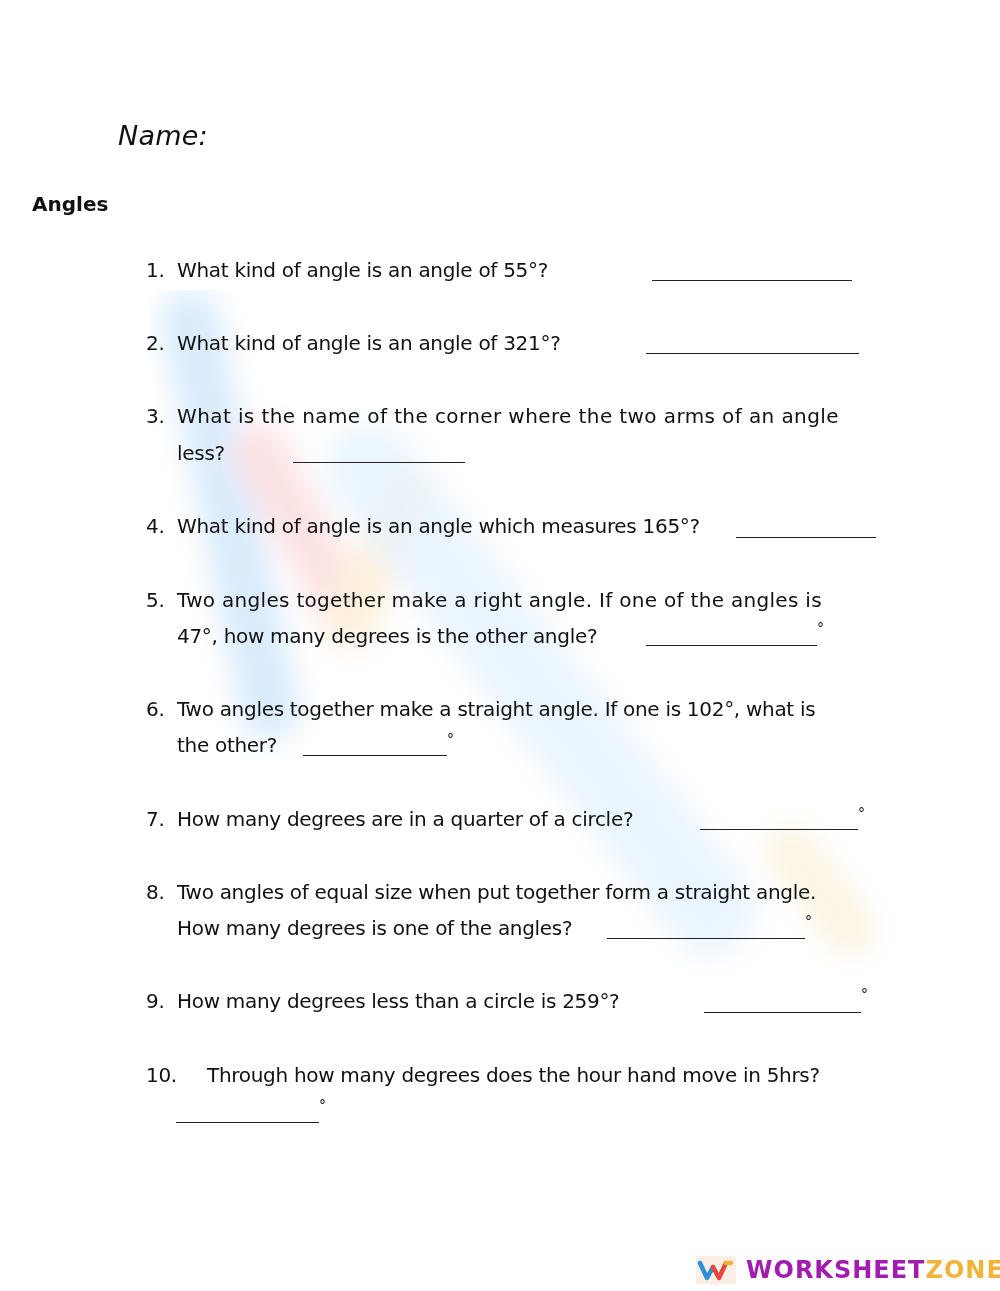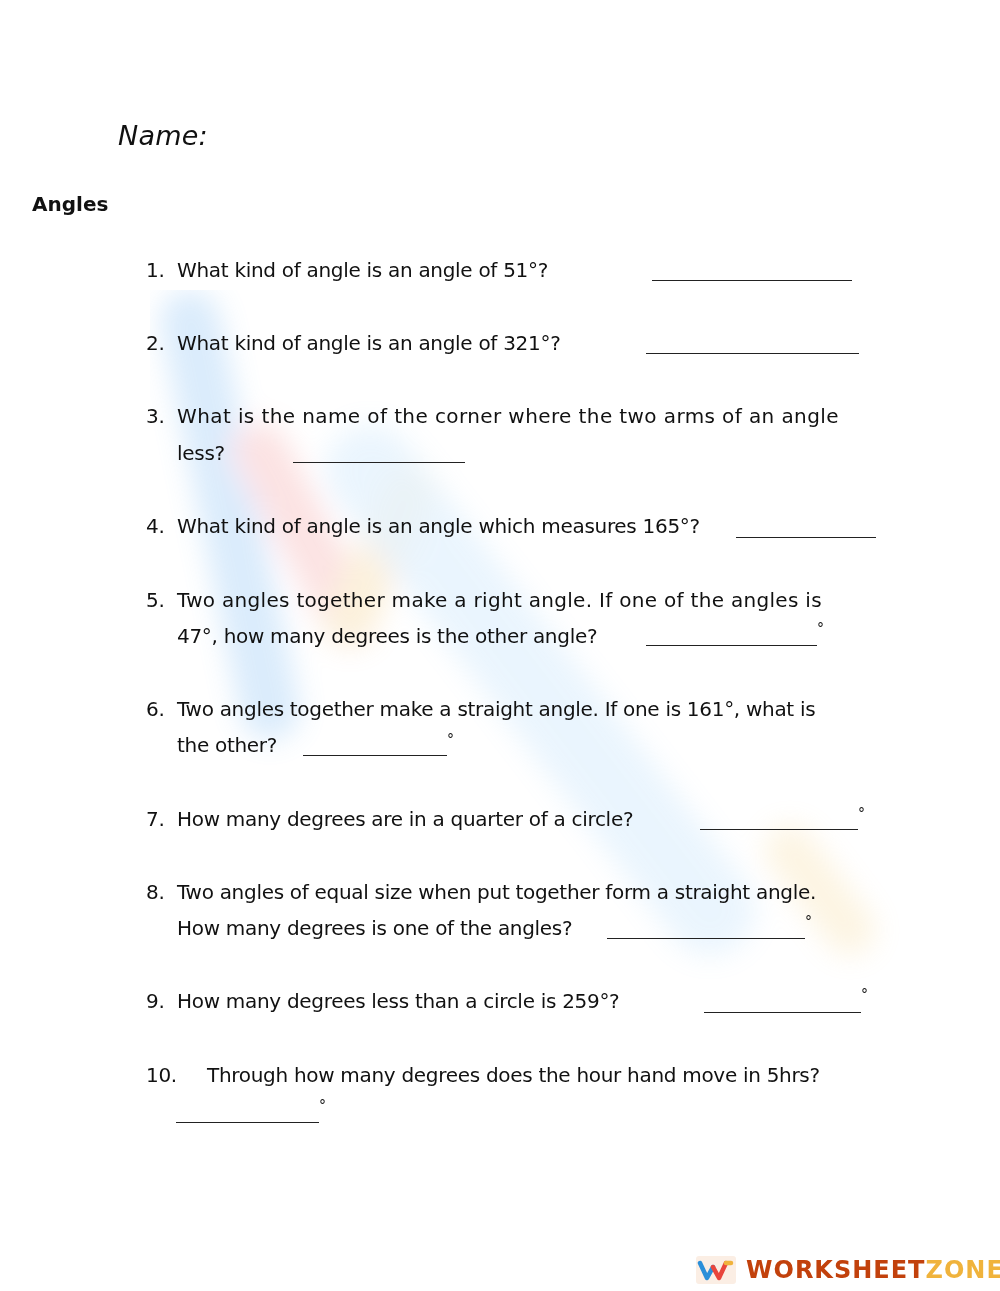--- a/index.html
+++ b/index.html
@@ -11,21 +11,21 @@
     .watermark {
       position: absolute; left: 150px; top: 290px; width: 760px; height: 760px;
       pointer-events: none;
     }
     .name-label { position: absolute; left: 118px; top: 120px; font-size: 27px; letter-spacing: 0.2px; font-style: italic; }
     .title { position: absolute; left: 0; width: 1000px; top: 192px; font-size: 20px; font-weight: bold; margin-left: 32px; }
     .q { position: absolute; font-size: 20px; white-space: nowrap; letter-spacing: -0.3px; }
     .blank { position: absolute; border-bottom: 1.5px solid #222; height: 0; }
     .deg { position: absolute; font-size: 14px; }
     .brand { position: absolute; left: 696px; top: 1256px; display: flex; align-items: center; font-family: "DejaVu Sans", sans-serif; font-weight: bold; font-size: 24px; letter-spacing: 1px; }
-    .brand .w1 { color: #c2410c; }
+    .brand .w1 { color: #a21caf; }
     .brand .w2 { color: #f0b33c; }
   </style>
 </head>
 <body>
 
 <svg class="watermark" viewBox="0 0 760 760">
   <defs>
     <filter id="blur">
         <feGaussianBlur stdDeviation="14"></feGaussianBlur>
       </filter>
@@ -37,21 +37,21 @@
     <path d="M220 180 L560 620" stroke="#8cc8f8" stroke-width="90" stroke-linecap="round" opacity="0.8"></path>
     <path d="M640 560 L700 640" stroke="#f5d080" stroke-width="50" stroke-linecap="round"></path>
   </g>
 </svg>
 
 <div class="name-label">Name:</div>
 <div class="title">Angles</div>
 
 <div>
   <span class="q" style="left:146px;top:258px">1.</span>
-  <span class="q" style="left:177px;top:258px">What kind of angle is an angle of 51°?</span>
+  <span class="q" style="left:177px;top:258px">What kind of angle is an angle of 55°?</span>
   <div class="blank" style="left:652px;top:280px;width:200px"></div>
 </div>
 
 <div>
   <span class="q" style="left:146px;top:331px">2.</span>
   <span class="q" style="left:177px;top:331px">What kind of angle is an angle of 321°?</span>
   <div class="blank" style="left:646px;top:353px;width:213px"></div>
 </div>
 
 <div>
@@ -70,21 +70,21 @@
 <div>
   <span class="q" style="left:146px;top:588px">5.</span>
   <span class="q" style="left:177px;top:588px;letter-spacing:0.3px">Two angles together make a right angle. If one of the angles is</span>
   <span class="q" style="left:177px;top:624px">47°, how many degrees is the other angle?</span>
   <div class="blank" style="left:646px;top:645px;width:171px"></div>
   <span class="deg" style="left:817px;top:620px">°</span>
 </div>
 
 <div>
   <span class="q" style="left:146px;top:697px">6.</span>
-  <span class="q" style="left:177px;top:697px">Two angles together make a straight angle. If one is 161°, what is</span>
+  <span class="q" style="left:177px;top:697px">Two angles together make a straight angle. If one is 102°, what is</span>
   <span class="q" style="left:177px;top:733px">the other?</span>
   <div class="blank" style="left:303px;top:755px;width:144px"></div>
   <span class="deg" style="left:447px;top:731px">°</span>
 </div>
 
 <div>
   <span class="q" style="left:146px;top:807px">7.</span>
   <span class="q" style="left:177px;top:807px">How many degrees are in a quarter of a circle?</span>
   <div class="blank" style="left:700px;top:829px;width:158px"></div>
   <span class="deg" style="left:858px;top:805px">°</span>

